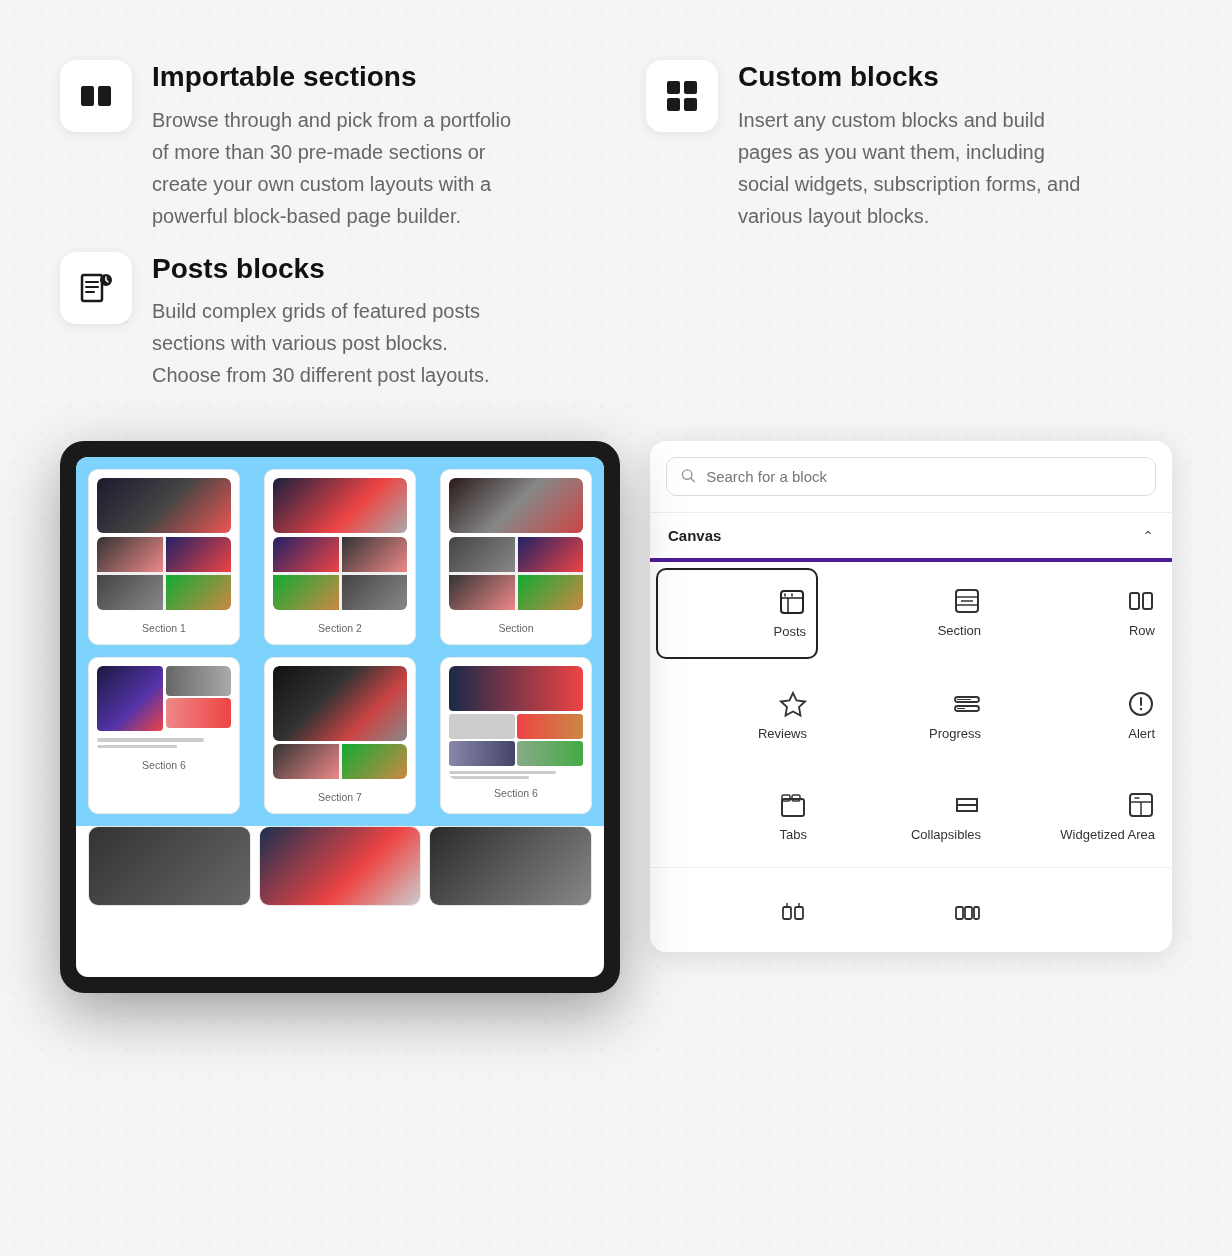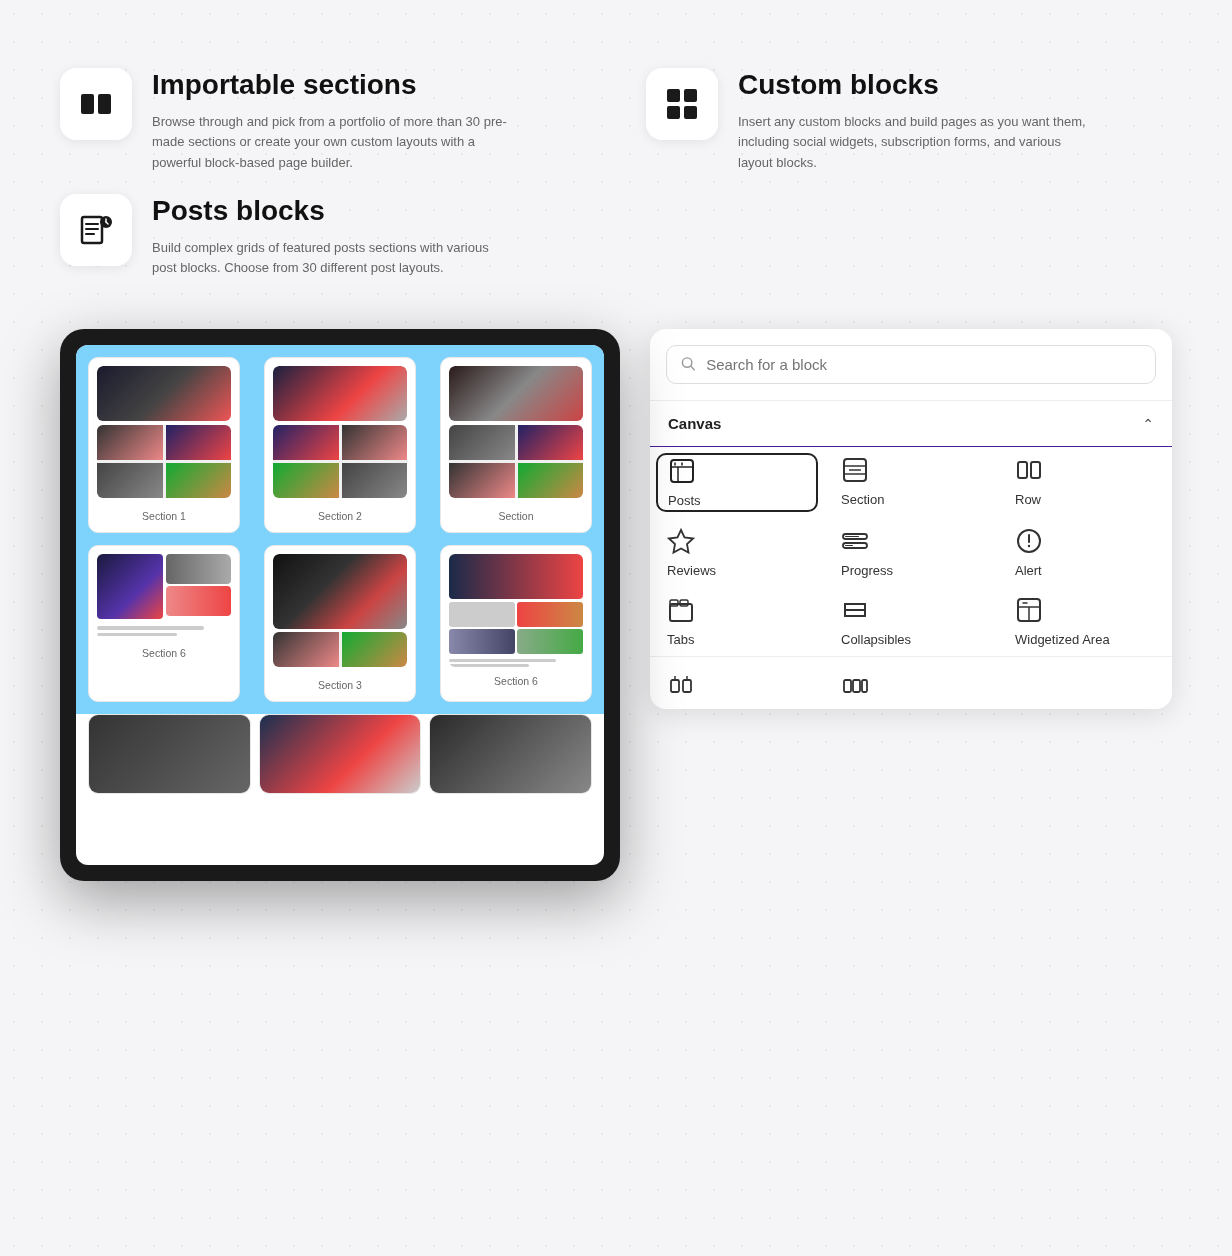--- a/index.html
+++ b/index.html
@@ -19,21 +19,21 @@
       background-image: radial-gradient(circle, #d0d0d0 1px, transparent 1px);
       background-size: 28px 28px;
       opacity: 0.35;
       z-index: 0;
     }
 
     .page-wrapper {
       position: relative;
       z-index: 1;
       max-width: 1232px;
-      margin: 8px auto;
+      margin: 0 auto;
       padding: 60px 60px 40px 60px;
     }
 
     
     .features-grid {
       display: grid;
       grid-template-columns: 1fr 1fr;
       gap: 20px 60px;
       margin-bottom: 50px;
     }
@@ -63,21 +63,21 @@
 
     .feature-text h2 {
       font-size: 28px;
       font-weight: 700;
       color: #111;
       margin-bottom: 10px;
       line-height: 1.2;
     }
 
     .feature-text p {
-      font-size: 13px;
+      font-size: 20px;
       color: #666;
       line-height: 1.6;
       max-width: 360px;
     }
 
     
     .bottom-section {
       display: flex;
       gap: 30px;
       align-items: flex-start;
@@ -135,21 +135,21 @@
       color: #999;
       width: 100%;
       background: transparent;
     }
 
     .canvas-header {
       display: flex;
       align-items: center;
       justify-content: space-between;
       padding: 14px 18px;
-      border-bottom: 1px solid #4c1d95;
+      border-bottom: 4px solid #4c1d95;
     }
 
     .canvas-label {
       font-size: 15px;
       font-weight: 600;
       color: #222;
     }
 
     .chevron-icon {
       color: #555;
@@ -158,22 +158,22 @@
 
     .blocks-grid {
       display: grid;
       grid-template-columns: repeat(3, 1fr);
       gap: 0;
     }
 
     .block-item {
       display: flex;
       flex-direction: column;
-      align-items: flex-start;
-      padding: 2px 10px;
+      align-items: flex-end;
+      padding: 18px 10px;
       gap: 8px;
       cursor: pointer;
       border: 1px solid transparent;
       border-radius: 10px;
       margin: 6px;
       transition: background 0.15s;
     }
 
     .block-item.selected {
       border: 2px solid #222;
@@ -514,21 +514,21 @@
                   <div>
                     <div class="mock-text-small"></div>
                     <div class="mock-text-smaller"></div>
                   </div>
                 </div>
                 <div class="mock-post-grid" style="margin-top:2px;">
                   <div class="mock-post-thumb"></div>
                   <div class="mock-post-thumb v4"></div>
                 </div>
               </div>
-              <div class="s-label">Section 3</div>
+              <div class="s-label">Section 7</div>
             </div>
 
             <div class="s-card">
               <div class="s-img">
                 <div class="mock-section-6">
                   <div class="mock-s6-hero"></div>
                   <div class="mock-s6-grid">
                     <div class="mock-s6-thumb"></div>
                     <div class="mock-s6-thumb v2"></div>
                     <div class="mock-s6-thumb v3"></div>

